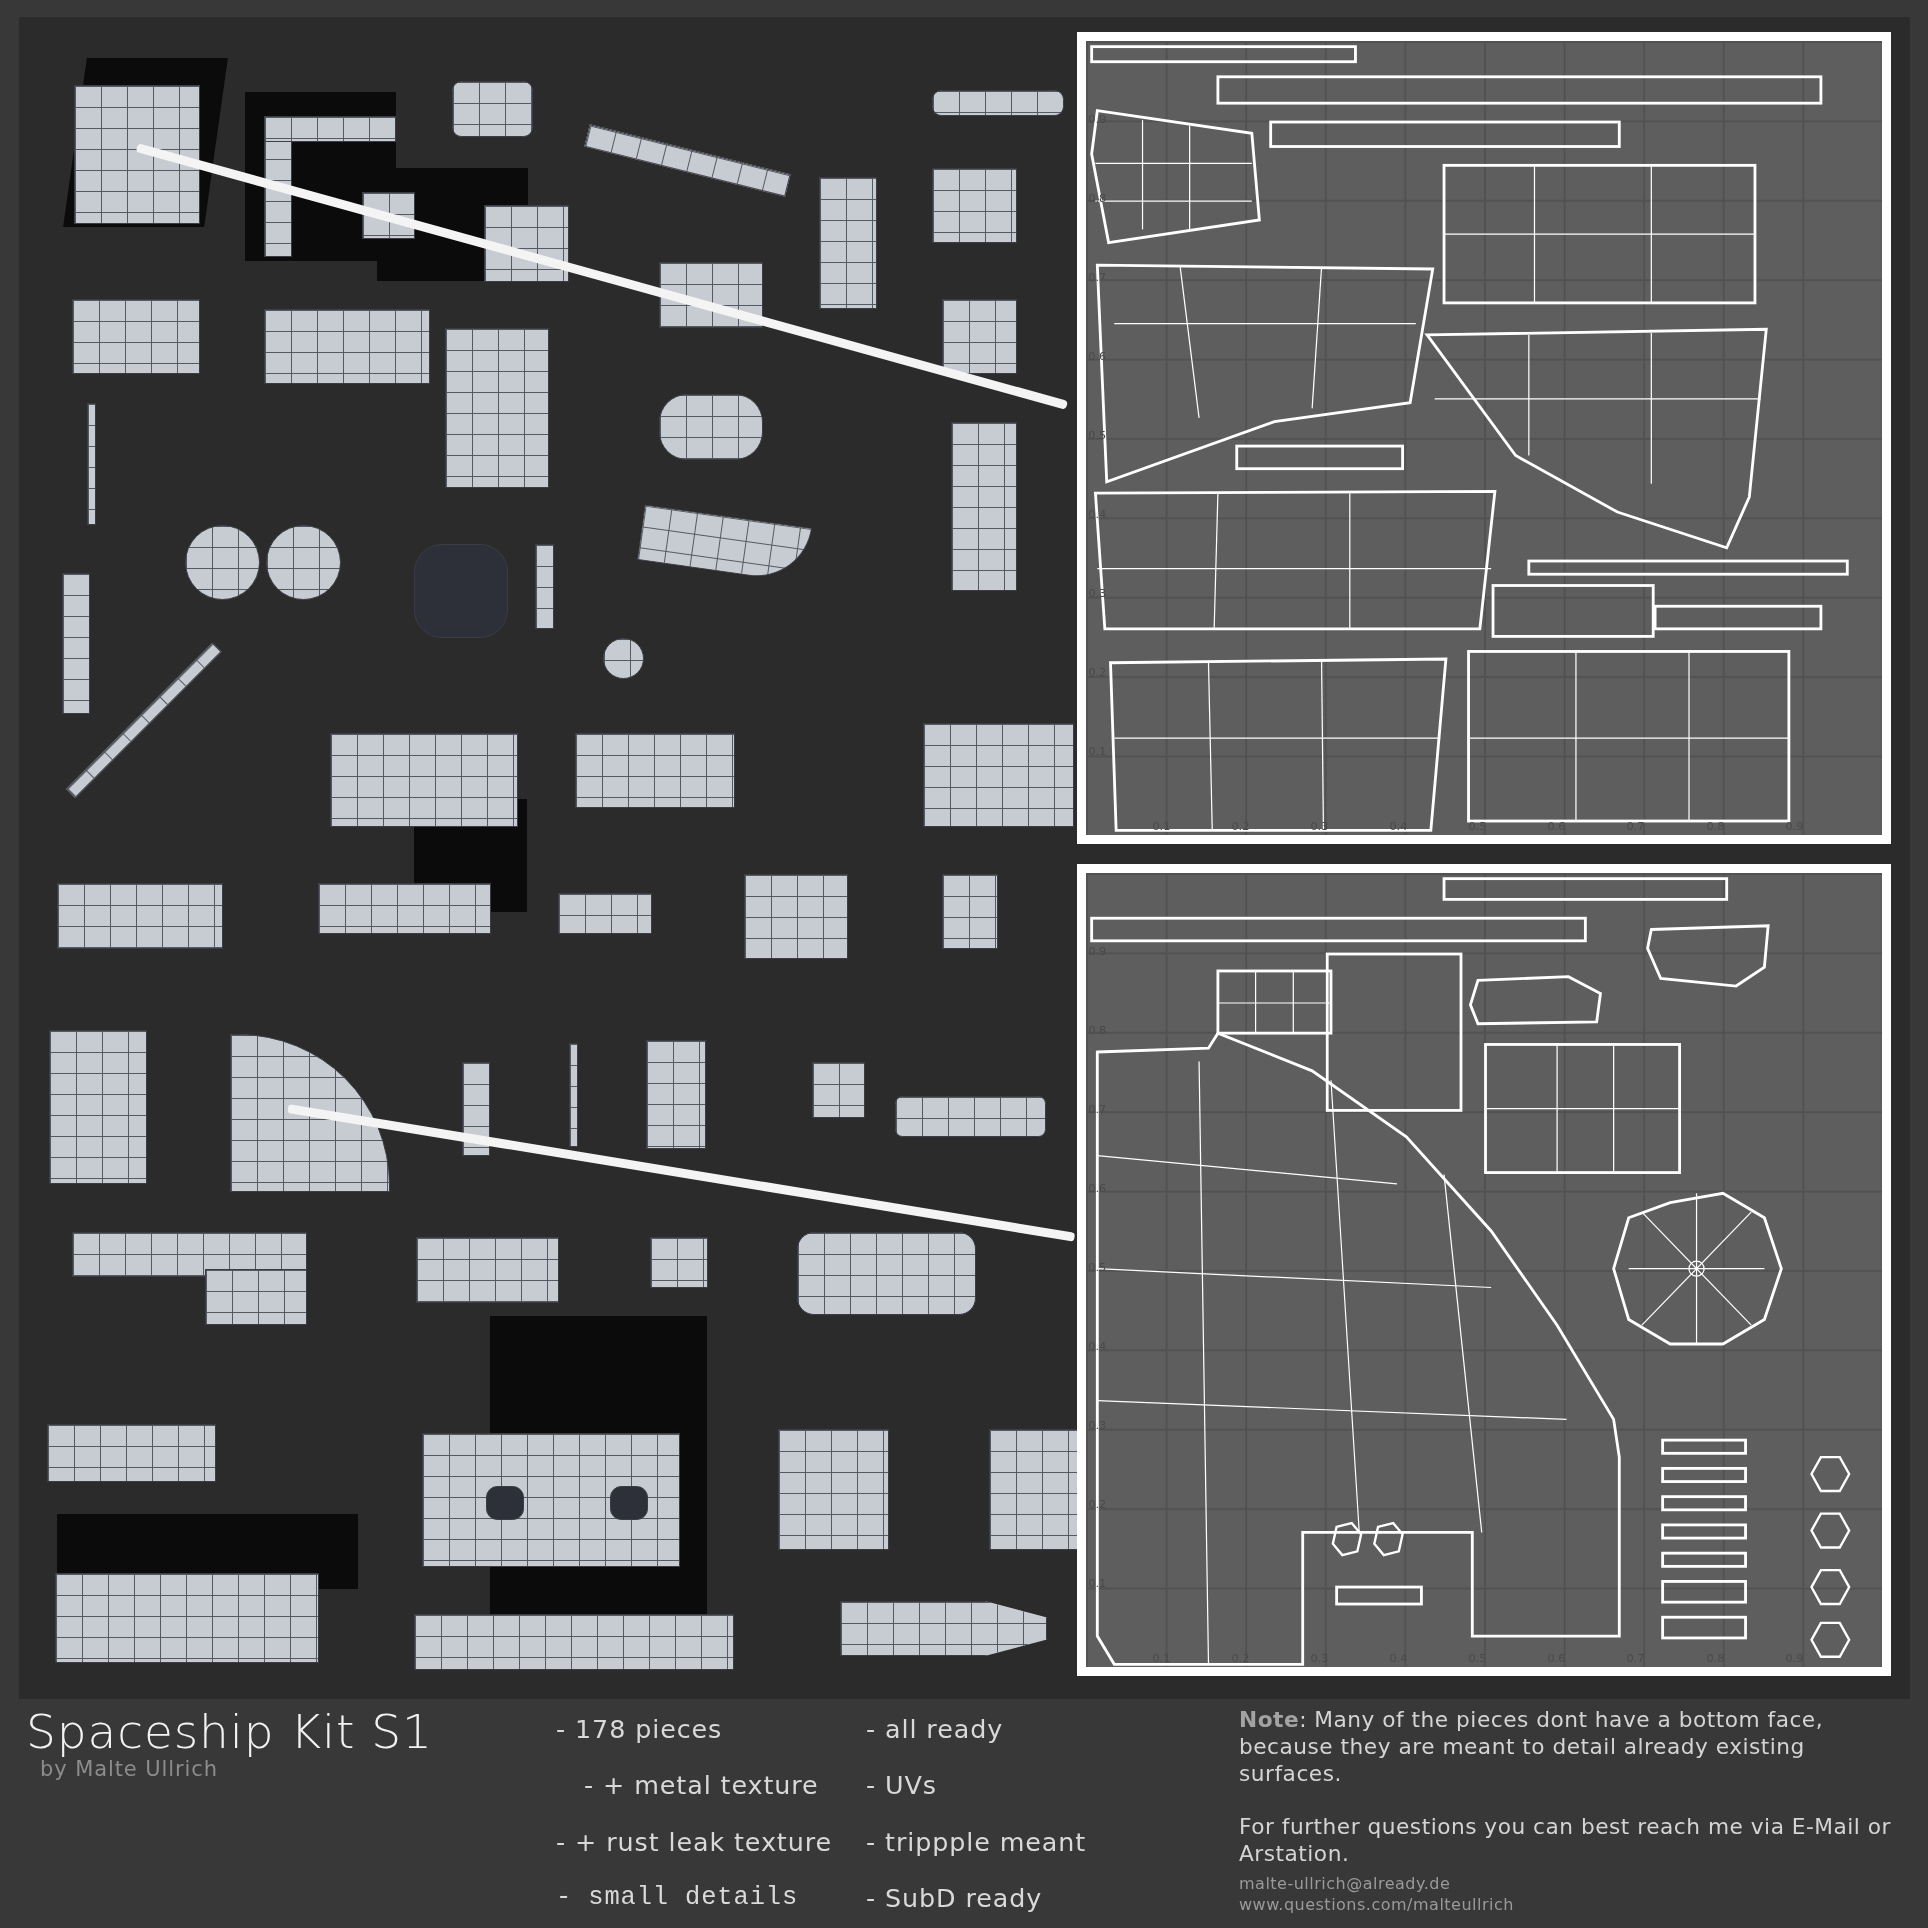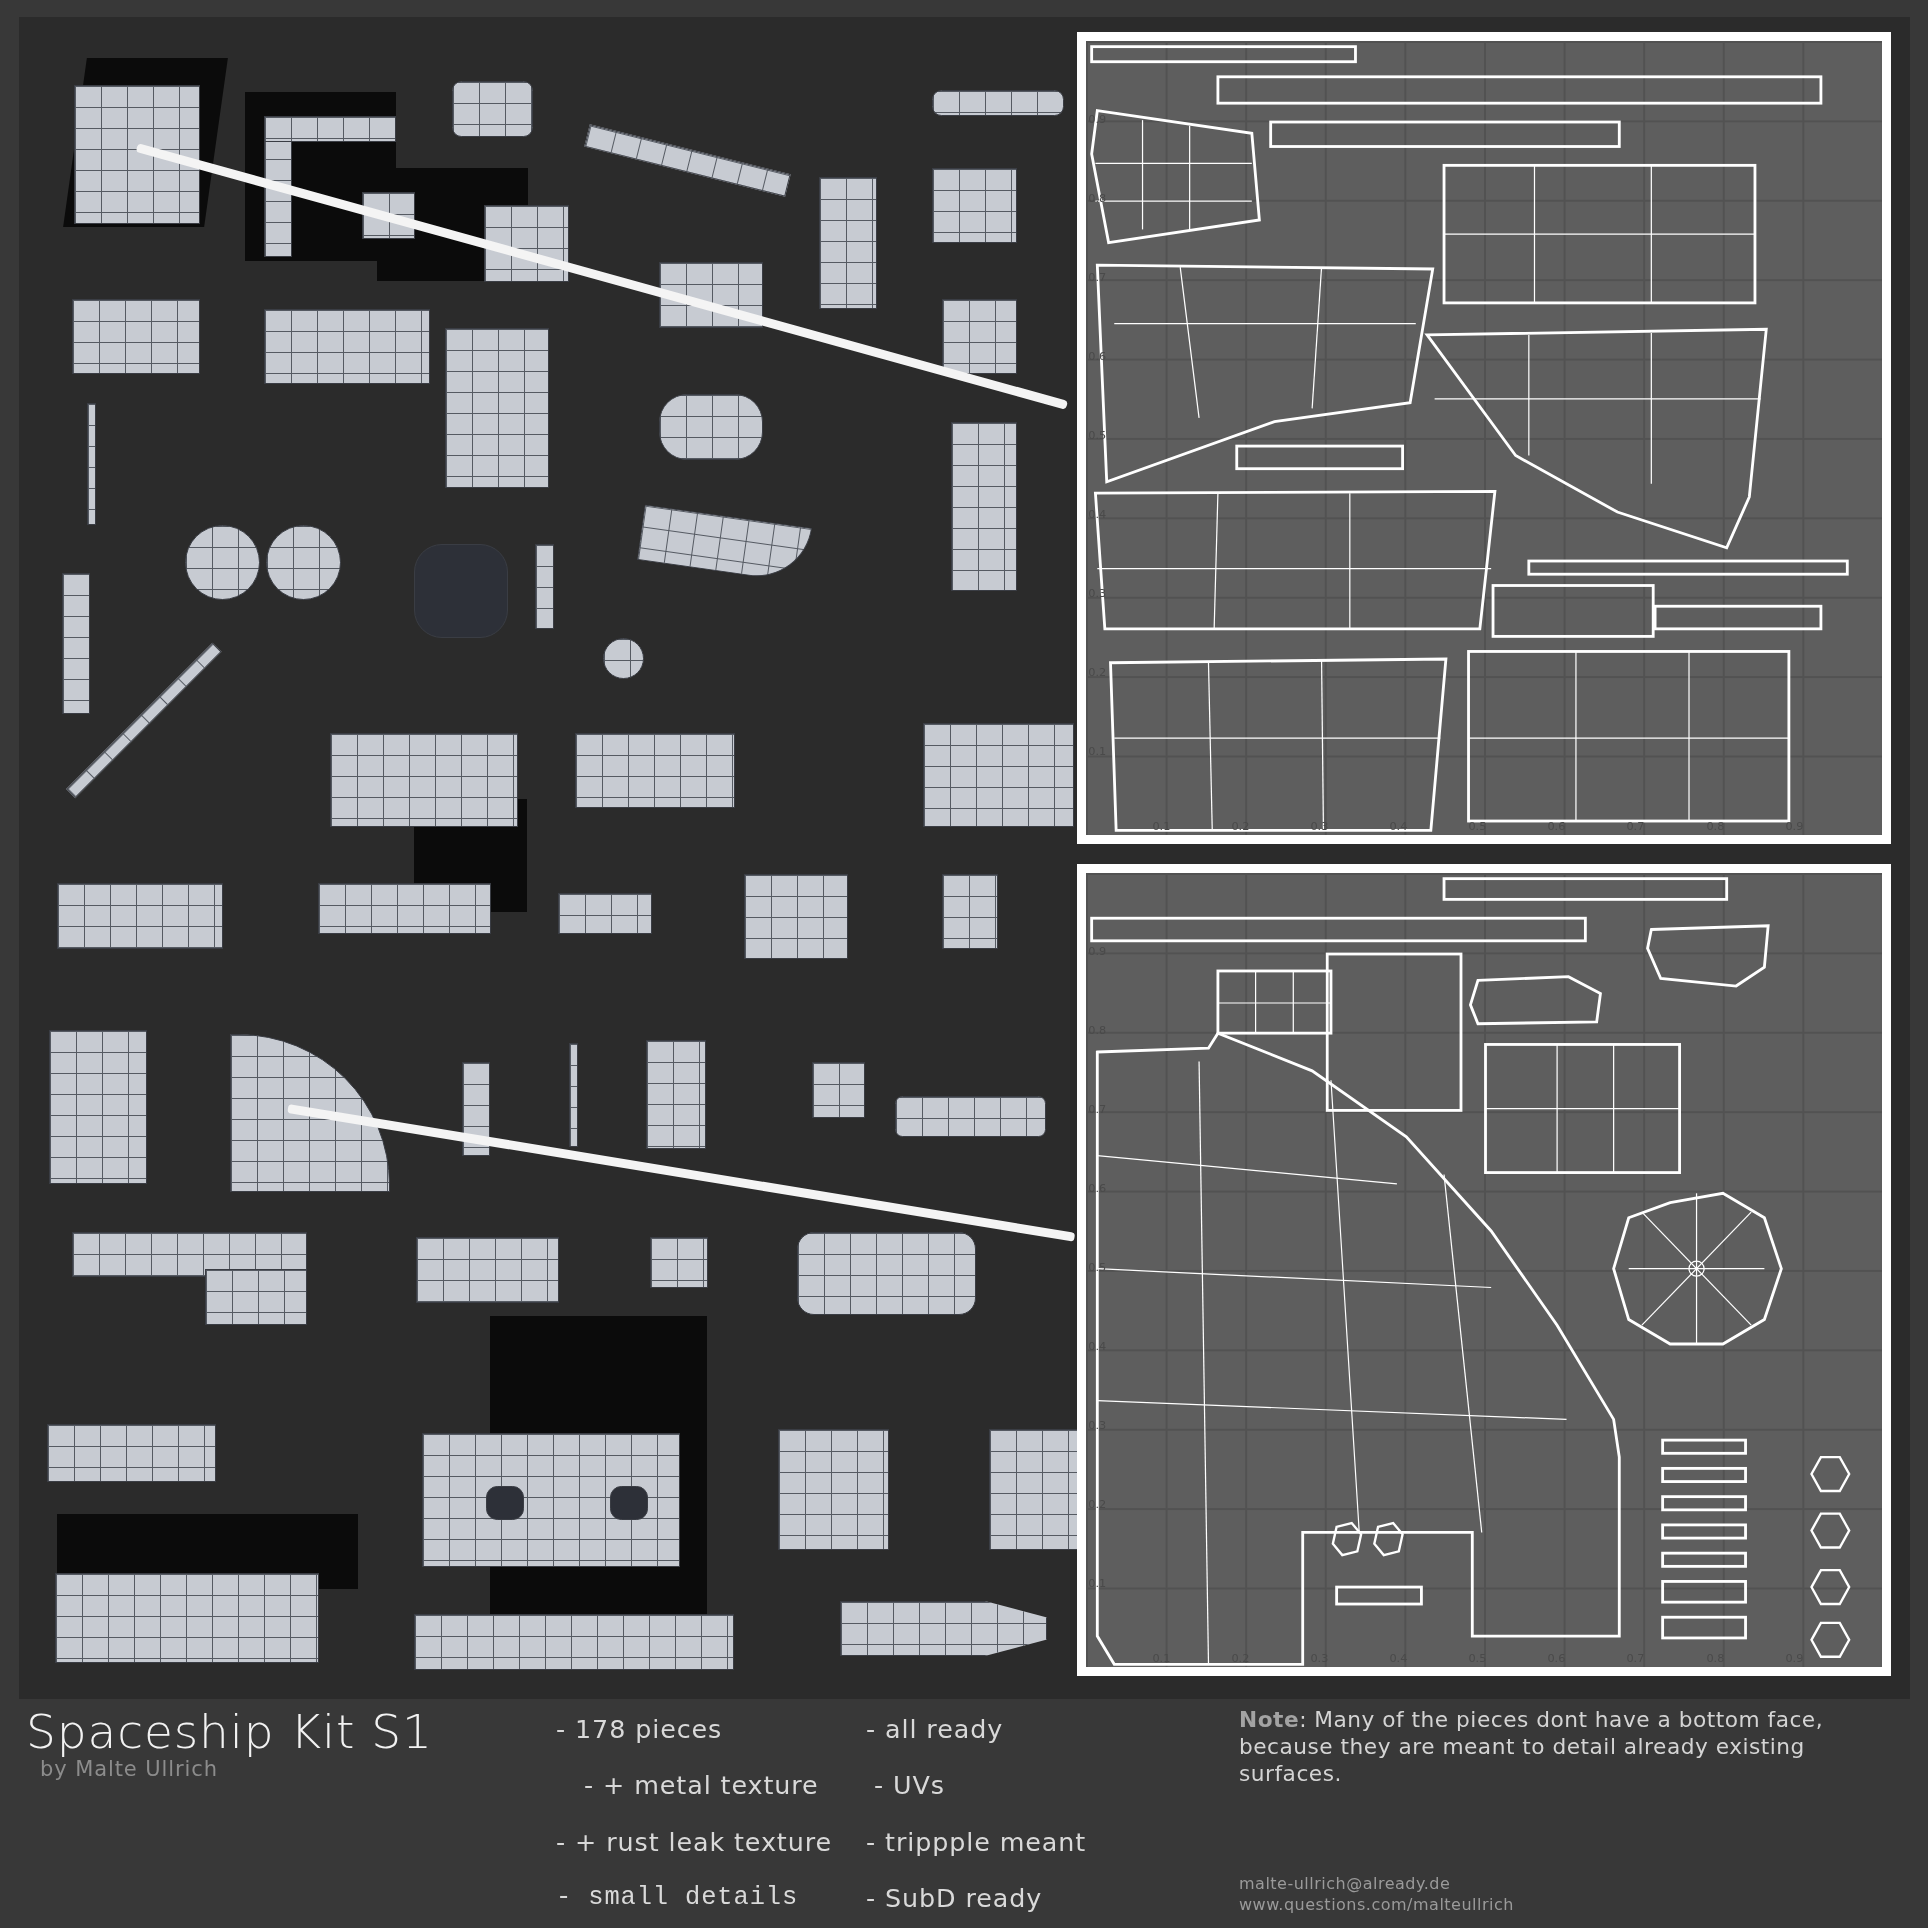--- a/index.html
+++ b/index.html
@@ -244,23 +244,24 @@
 
 <div class="title">Spaceship Kit S1</div>
 <div class="byline">by Malte Ullrich</div>
 
 <div class="feat" style="left:556px;top:1714px;">- 178 pieces</div>
 <div class="feat" style="left:584px;top:1770px;">- + metal texture</div>
 <div class="feat" style="left:556px;top:1827px;">- + rust leak texture</div>
 <div class="feat" style="left:556px;top:1883px;font-family:Liberation Mono, monospace;">- small details</div>
 
 <div class="feat" style="left:866px;top:1714px;">- all ready</div>
-<div class="feat" style="left:866px;top:1770px;margin-left:8px;">- UVs</div>
+<div class="feat" style="left:866px;top:1770px;">- UVs</div>
 <div class="feat" style="left:866px;top:1827px;">- trippple meant</div>
 <div class="feat" style="left:866px;top:1883px;">- SubD ready</div>
 
 <div class="note">
   <b>Note</b><span>: Many of the pieces dont have a bottom face, because they are meant to detail already existing surfaces.</span>
   <div style="height:26px;"></div>
+  <div>For further questions you can best reach me via E-Mail or Arstation.</div>
 </div>
 <div class="contact" style="top:1874px;">malte-ullrich@already.de</div>
 <div class="contact" style="top:1895px;">www.questions.com/malteullrich</div>
 
 
 </body></html>

